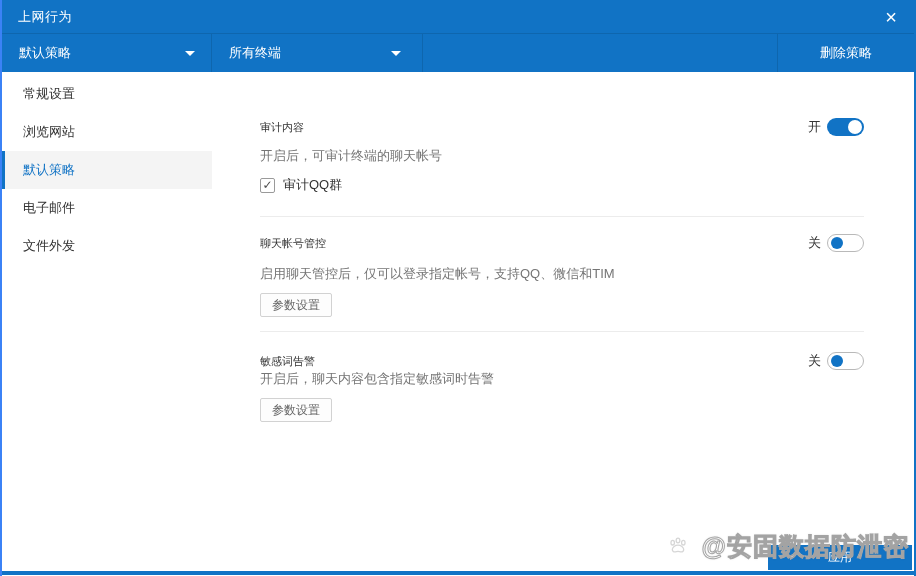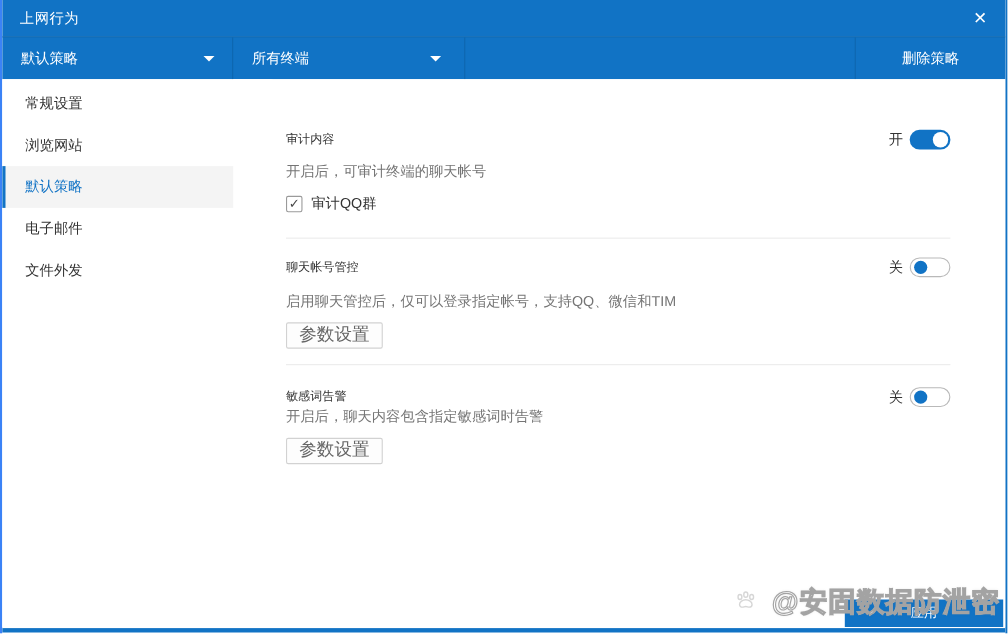--- a/index.html
+++ b/index.html
@@ -102,21 +102,21 @@
     width: 15px; height: 15px; border: 1px solid #9a9a9a; border-radius: 2px;
     background: #fff; display: flex; align-items: center; justify-content: center;
     font-size: 12px; color: #4a4a4a; line-height: 1;
   }
   .check-row .cb-label { font-size: 13px; color: #333; margin-left: 8px; }
 
   
   .param-btn {
     margin-top: 10px; display: inline-block; height: 24px; line-height: 22px;
     padding: 0 11px; border: 1px solid #d2d2d2; border-radius: 2px;
-    background: #fdfdfd; font-size: 16px; color: #666; cursor: pointer;
+    background: #fdfdfd; font-size: 12px; color: #666; cursor: pointer;
   }
 
   
   .apply-btn {
     position: absolute; right: 2px; bottom: 6px; width: 144px; height: 25px;
     background: #1173c5; color: #ffffff; font-size: 12px;
     display: flex; align-items: center; justify-content: center;
     cursor: pointer; z-index: 1;
   }
   .bottombar {

